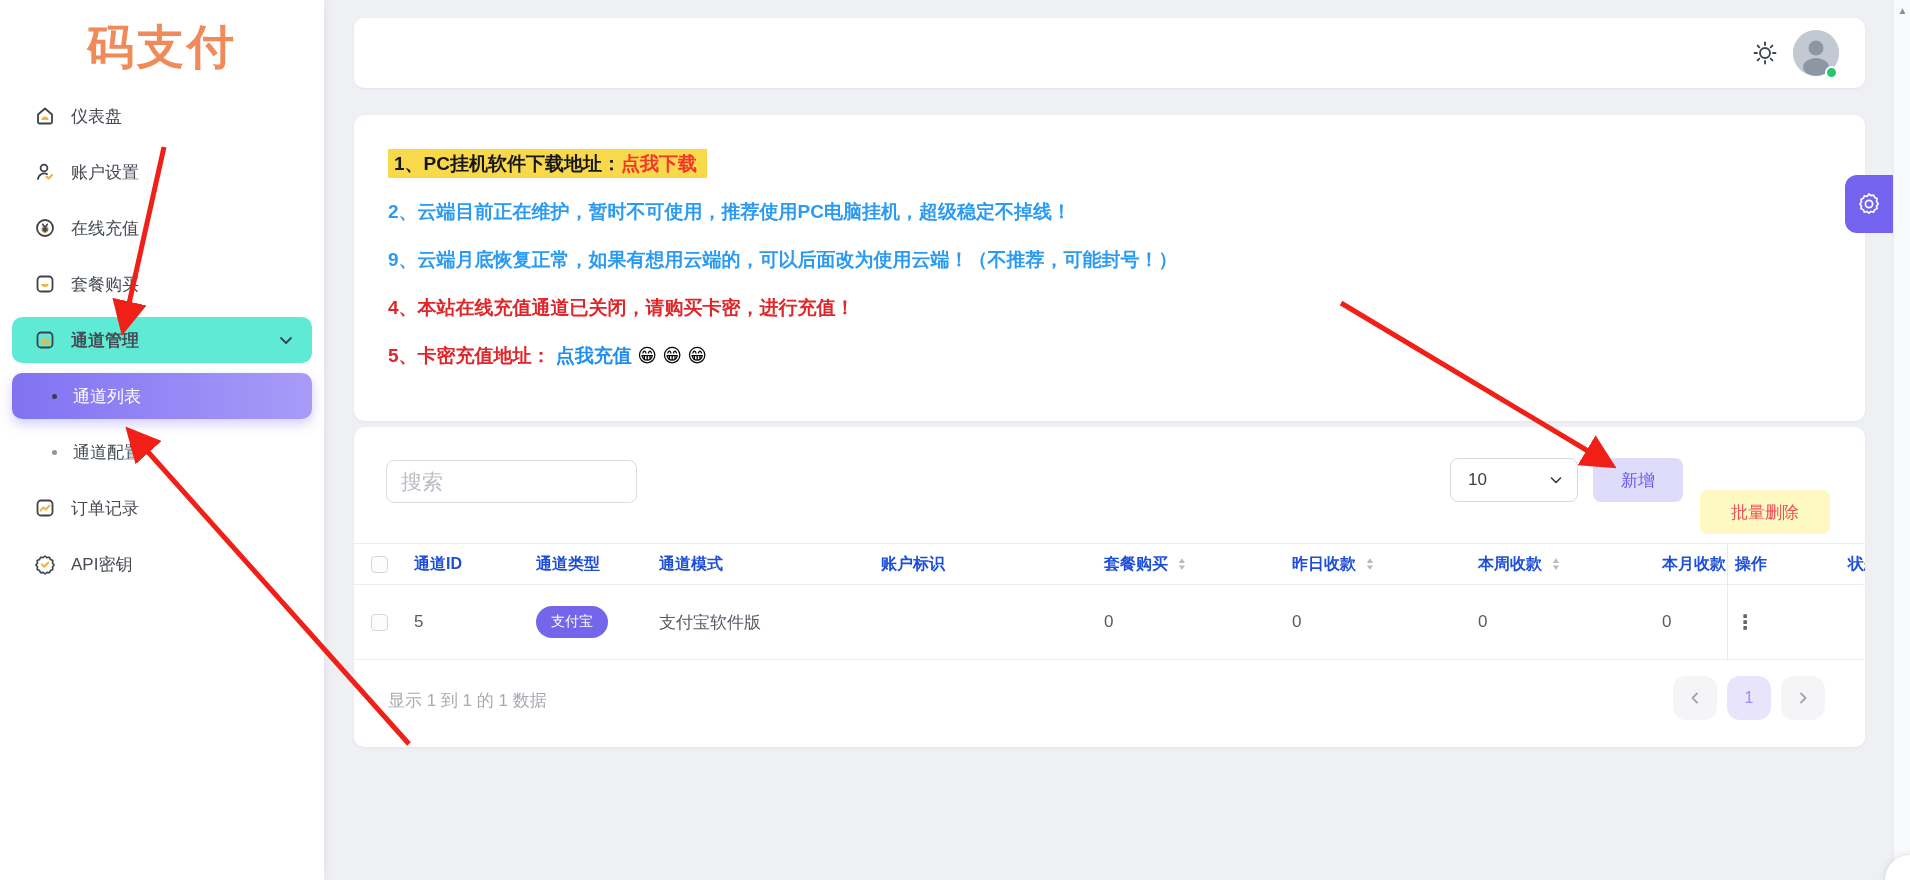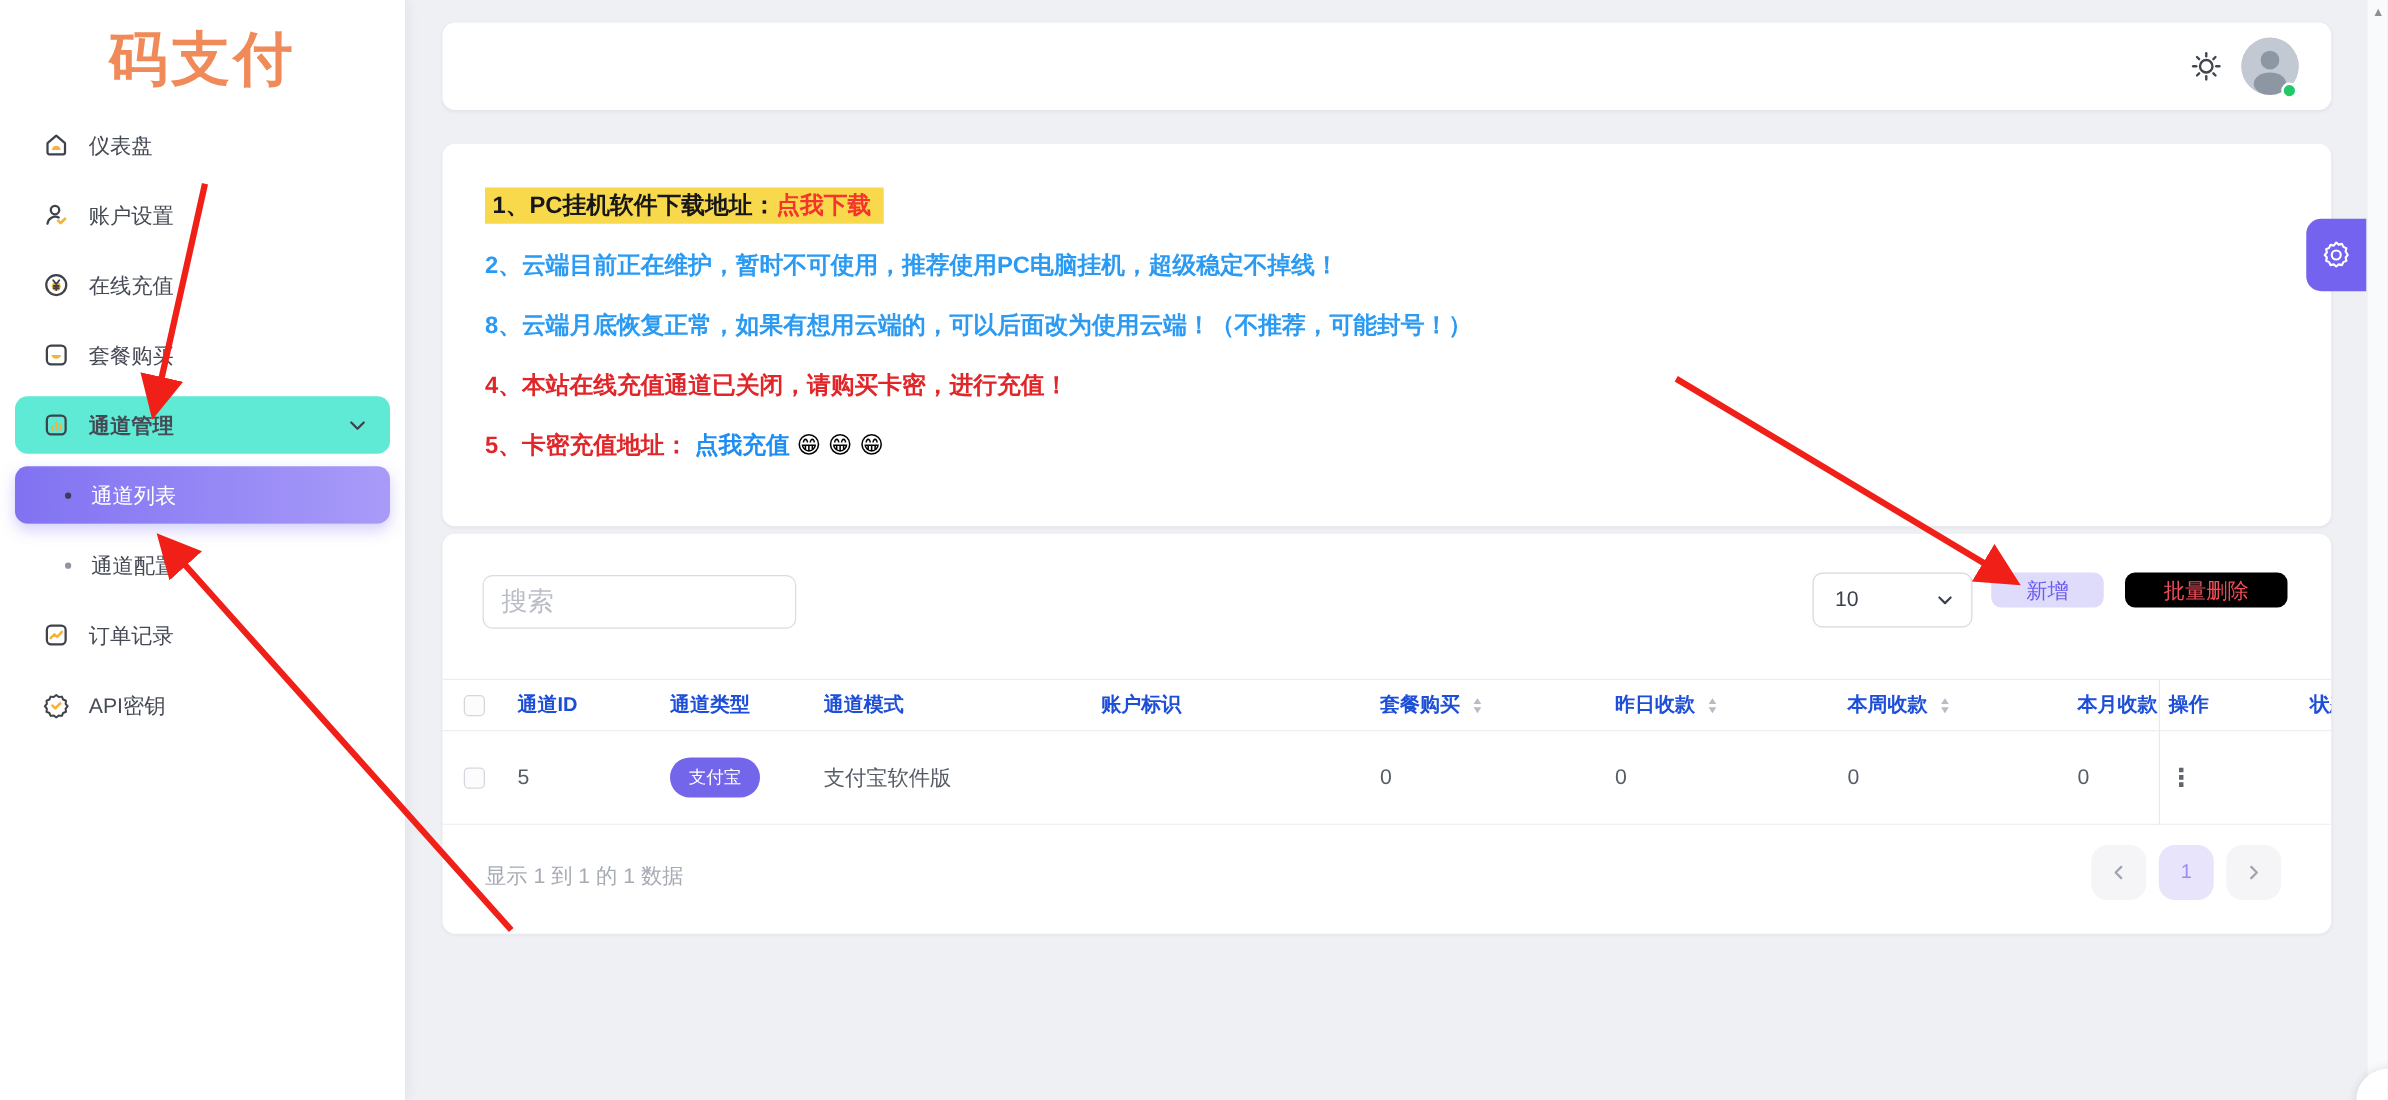--- a/index.html
+++ b/index.html
@@ -51,24 +51,24 @@
   .emojis { font-weight:400; }
 
   
   .search-input { position:absolute; left:32px; top:33px; width:251px; height:43px; border:1px solid #d9dce1;
                   border-radius:8px; padding:0 14px; font-size:21px; color:#41464f; outline:none;
                   font-family:inherit; }
   .search-input::placeholder { color:#b9bec6; }
   .select-box { position:absolute; left:1096px; top:31px; width:128px; height:44px; border:1px solid #d6d9df;
                 border-radius:8px; background:#fff; display:flex; align-items:center; padding:0 14px 0 17px;
                 font-size:17px; color:#3b404a; cursor:pointer; justify-content:space-between; }
-  .btn { position:absolute; top:31px; height:28px; border:none; border-radius:8px; font-size:17px;
+  .btn { position:absolute; top:31px; height:44px; border:none; border-radius:8px; font-size:17px;
          cursor:pointer; font-family:inherit; }
   .btn-add { left:1239px; width:90px; background:#dedbfb; color:#6b5bf2; }
-  .btn-del { left:1346px; width:130px; background:#000000; color:#f04e58; }
+  .btn-del { left:1346px; width:130px; background:#fef9c3; color:#f04e58;margin-top:32px; }
 
   
   .thead { position:absolute; left:0; right:0; top:116px; height:42px; border-top:1px solid #eceef2;
            border-bottom:1px solid #eceef2; }
   .trow  { position:absolute; left:0; right:0; top:158px; height:75px; border-bottom:1px solid #eef0f3; }
   .cell  { position:absolute; top:0; height:100%; display:flex; align-items:center; gap:6px; white-space:nowrap; }
   .th-text { font-weight:700; font-size:16px; color:#1d4ed8; }
   .td-text { font-size:17px; color:#565c66; }
   .x-check{left:17px} .x-id{left:60px} .x-type{left:182px} .x-mode{left:305px} .x-acct{left:527px}
   .x-today{left:750px} .x-yday{left:938px} .x-week{left:1124px} .x-month{left:1308px}
@@ -227,21 +227,21 @@
       </svg>
   </div>
   <span class="status-dot"></span>
 </header>
 
 <section class="card notice-card">
   <div class="notice-line n1">
     <span class="hl"><span>1、PC挂机软件下载地址：</span><span class="link-red">点我下载</span></span>
   </div>
   <div class="notice-line n2 blue">2、云端目前正在维护，暂时不可使用，推荐使用PC电脑挂机，超级稳定不掉线！</div>
-  <div class="notice-line n3 blue">8、云端月底恢复正常，如果有想用云端的，可以后面改为使用云端！（不推荐，可能封号！）</div>
+  <div class="notice-line n3 blue">9、云端月底恢复正常，如果有想用云端的，可以后面改为使用云端！（不推荐，可能封号！）</div>
   <div class="notice-line n4 red">4、本站在线充值通道已关闭，请购买卡密，进行充值！</div>
   <div class="notice-line n5">
     <span class="red">5、卡密充值地址：</span>
     <span class="link-blue">点我充值</span>
     <span class="emojis">😁 😁 😁</span>
   </div>
 </section>
 
 <section class="card table-card">
 

